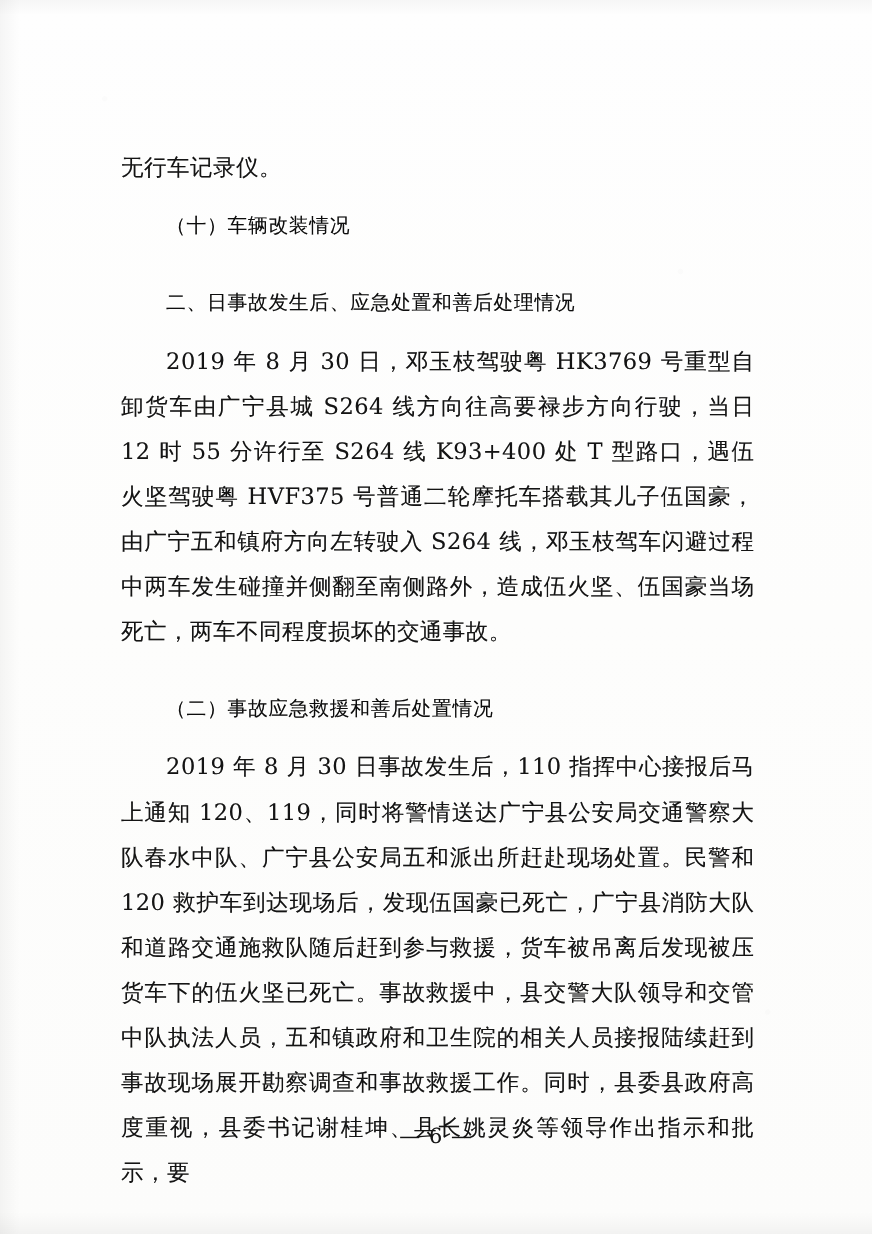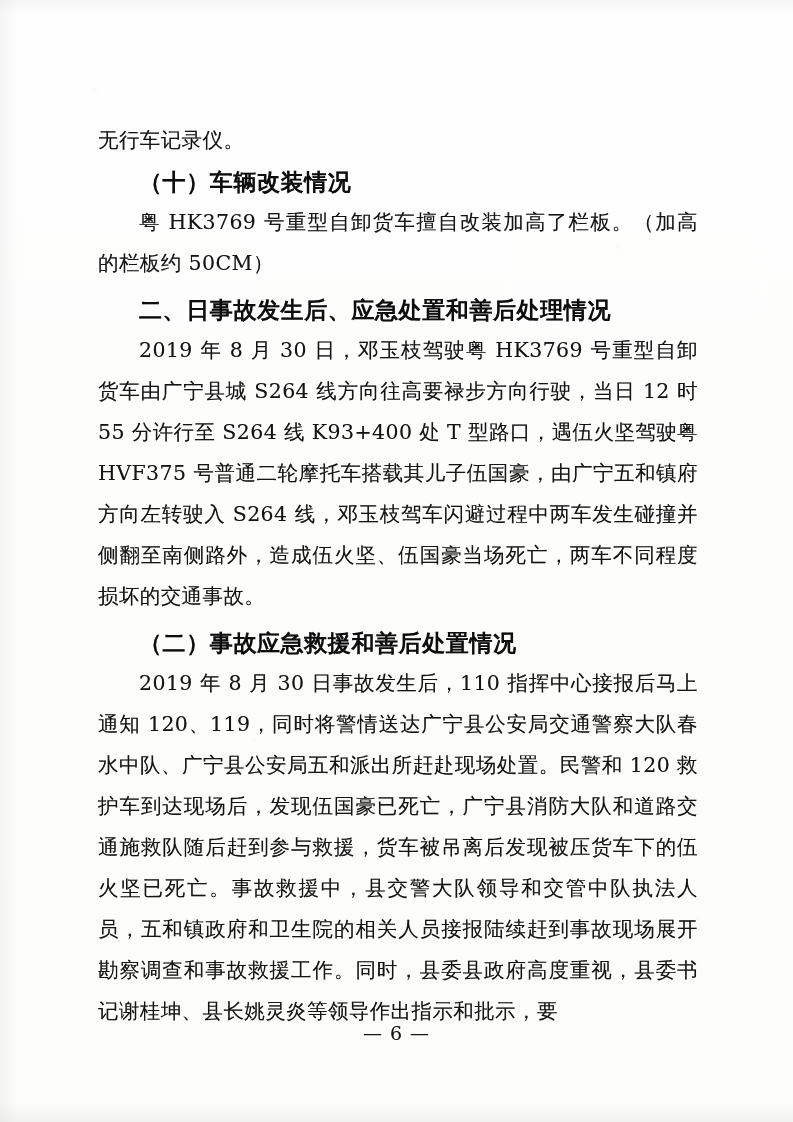--- a/index.html
+++ b/index.html
@@ -38,29 +38,29 @@
     letter-spacing: 0.4px;
     color: #141414;
     white-space: pre-wrap;
     text-align: justify;
     text-align-last: left;
   }
   .indent {
     text-indent: 41px;
   }
   .heading {
-    font-weight: bold;
-    font-size: 23px;
+    font-weight: normal;
+    font-size: 18px;
     line-height: 41px;
     letter-spacing: 0.6px;
     color: #0d0d0d;
   }
   .heading.indent1 { text-indent: 41px; }
   .para {
-    margin: 0;
+    margin: 12px;
   }
   .block {
     margin-bottom: 0px;
   }
   .gap-small { height: 5px; }
   .footer {
     position: absolute;
     left: 0;
     right: 0;
     top: 1022px;
@@ -104,23 +104,20 @@
   <div class="content">
 
     <div class="block">
       <p class="line para ink">无行车记录仪。</p>
     </div>
 
     <div class="block">
       <p class="heading indent1 para ink">（十）车辆改装情况</p>
     </div>
 
-    <div class="block">
-      <p class="line indent para ink">粤 HK3769 号重型自卸货车擅自改装加高了栏板。（加高的栏板约 50CM）</p>
-    </div>
 
     <div class="gap-small"></div>
 
     <div class="block">
       <p class="heading indent1 para ink">二、日事故发生后、应急处置和善后处理情况</p>
     </div>
 
 
     <div class="block">
       <p class="line indent para ink">2019 年 8 月 30 日，邓玉枝驾驶粤 HK3769 号重型自卸货车由广宁县城 S264 线方向往高要禄步方向行驶，当日 12 时 55 分许行至 S264 线 K93+400 处 T 型路口，遇伍火坚驾驶粤 HVF375 号普通二轮摩托车搭载其儿子伍国豪，由广宁五和镇府方向左转驶入 S264 线，邓玉枝驾车闪避过程中两车发生碰撞并侧翻至南侧路外，造成伍火坚、伍国豪当场死亡，两车不同程度损坏的交通事故。</p>

